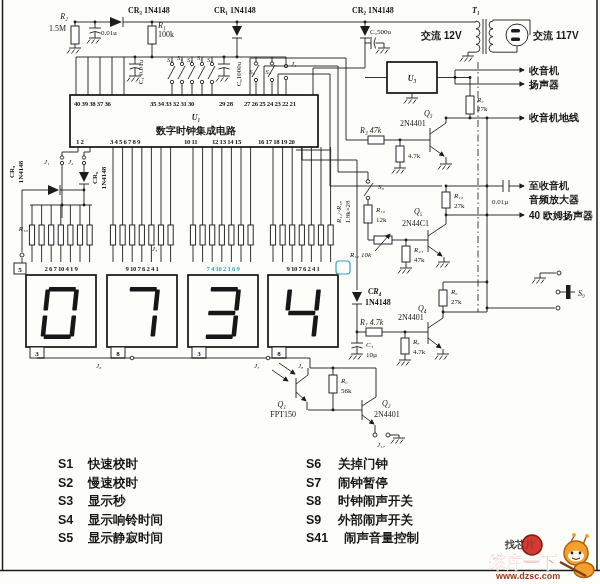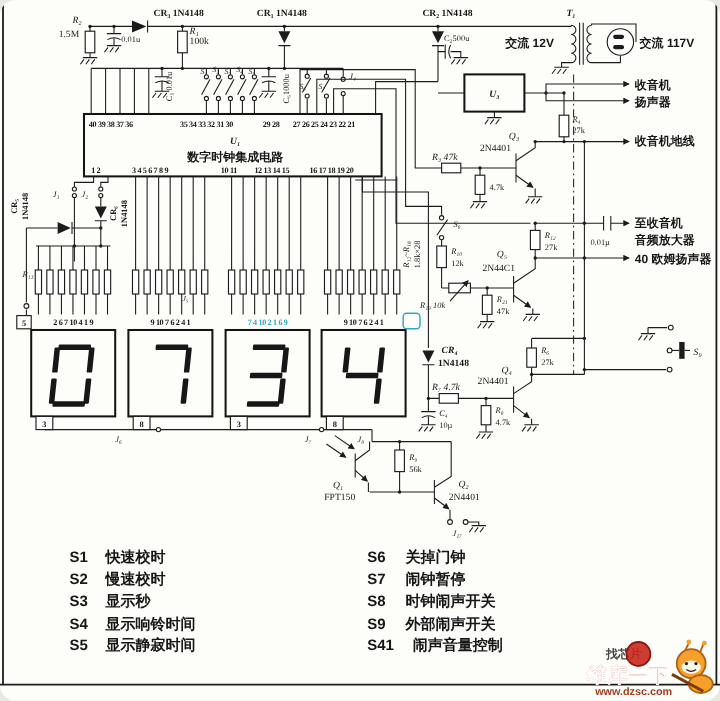--- a/index.html
+++ b/index.html
@@ -1,16 +1,16 @@
 <!DOCTYPE html>
 <html><head>
 <meta charset="utf-8">
 <style>
   html,body{margin:0;padding:0;background:#e8e8e4;}
-  #page{width:600px;height:584px;background:#fdfdfa;position:relative;margin:0 auto;overflow:hidden;border-radius:13px;}
+  #page{width:600px;height:584px;background:#fdfdfa;position:relative;margin:0 auto;overflow:hidden;}
   svg{display:block}
   .w{fill:none;stroke:#1c1c1c;stroke-width:.9}
   .w2{fill:none;stroke:#1c1c1c;stroke-width:1.5}
   .bb{fill:none;stroke:#141414;stroke-width:1.7}
   .dd{fill:none;stroke:#2a2a2a;stroke-width:.9;stroke-dasharray:7 3 1.5 3}
   .comp{fill:#fff;stroke:#1c1c1c;stroke-width:.95}
   .dot{fill:#1c1c1c}
   .oc{fill:#fdfdfa;stroke:#1c1c1c;stroke-width:.9}
   .seg{fill:#171717}
   text{fill:#171717;font-family:"Liberation Serif","DejaVu Serif",serif;font-size:7.5px}

